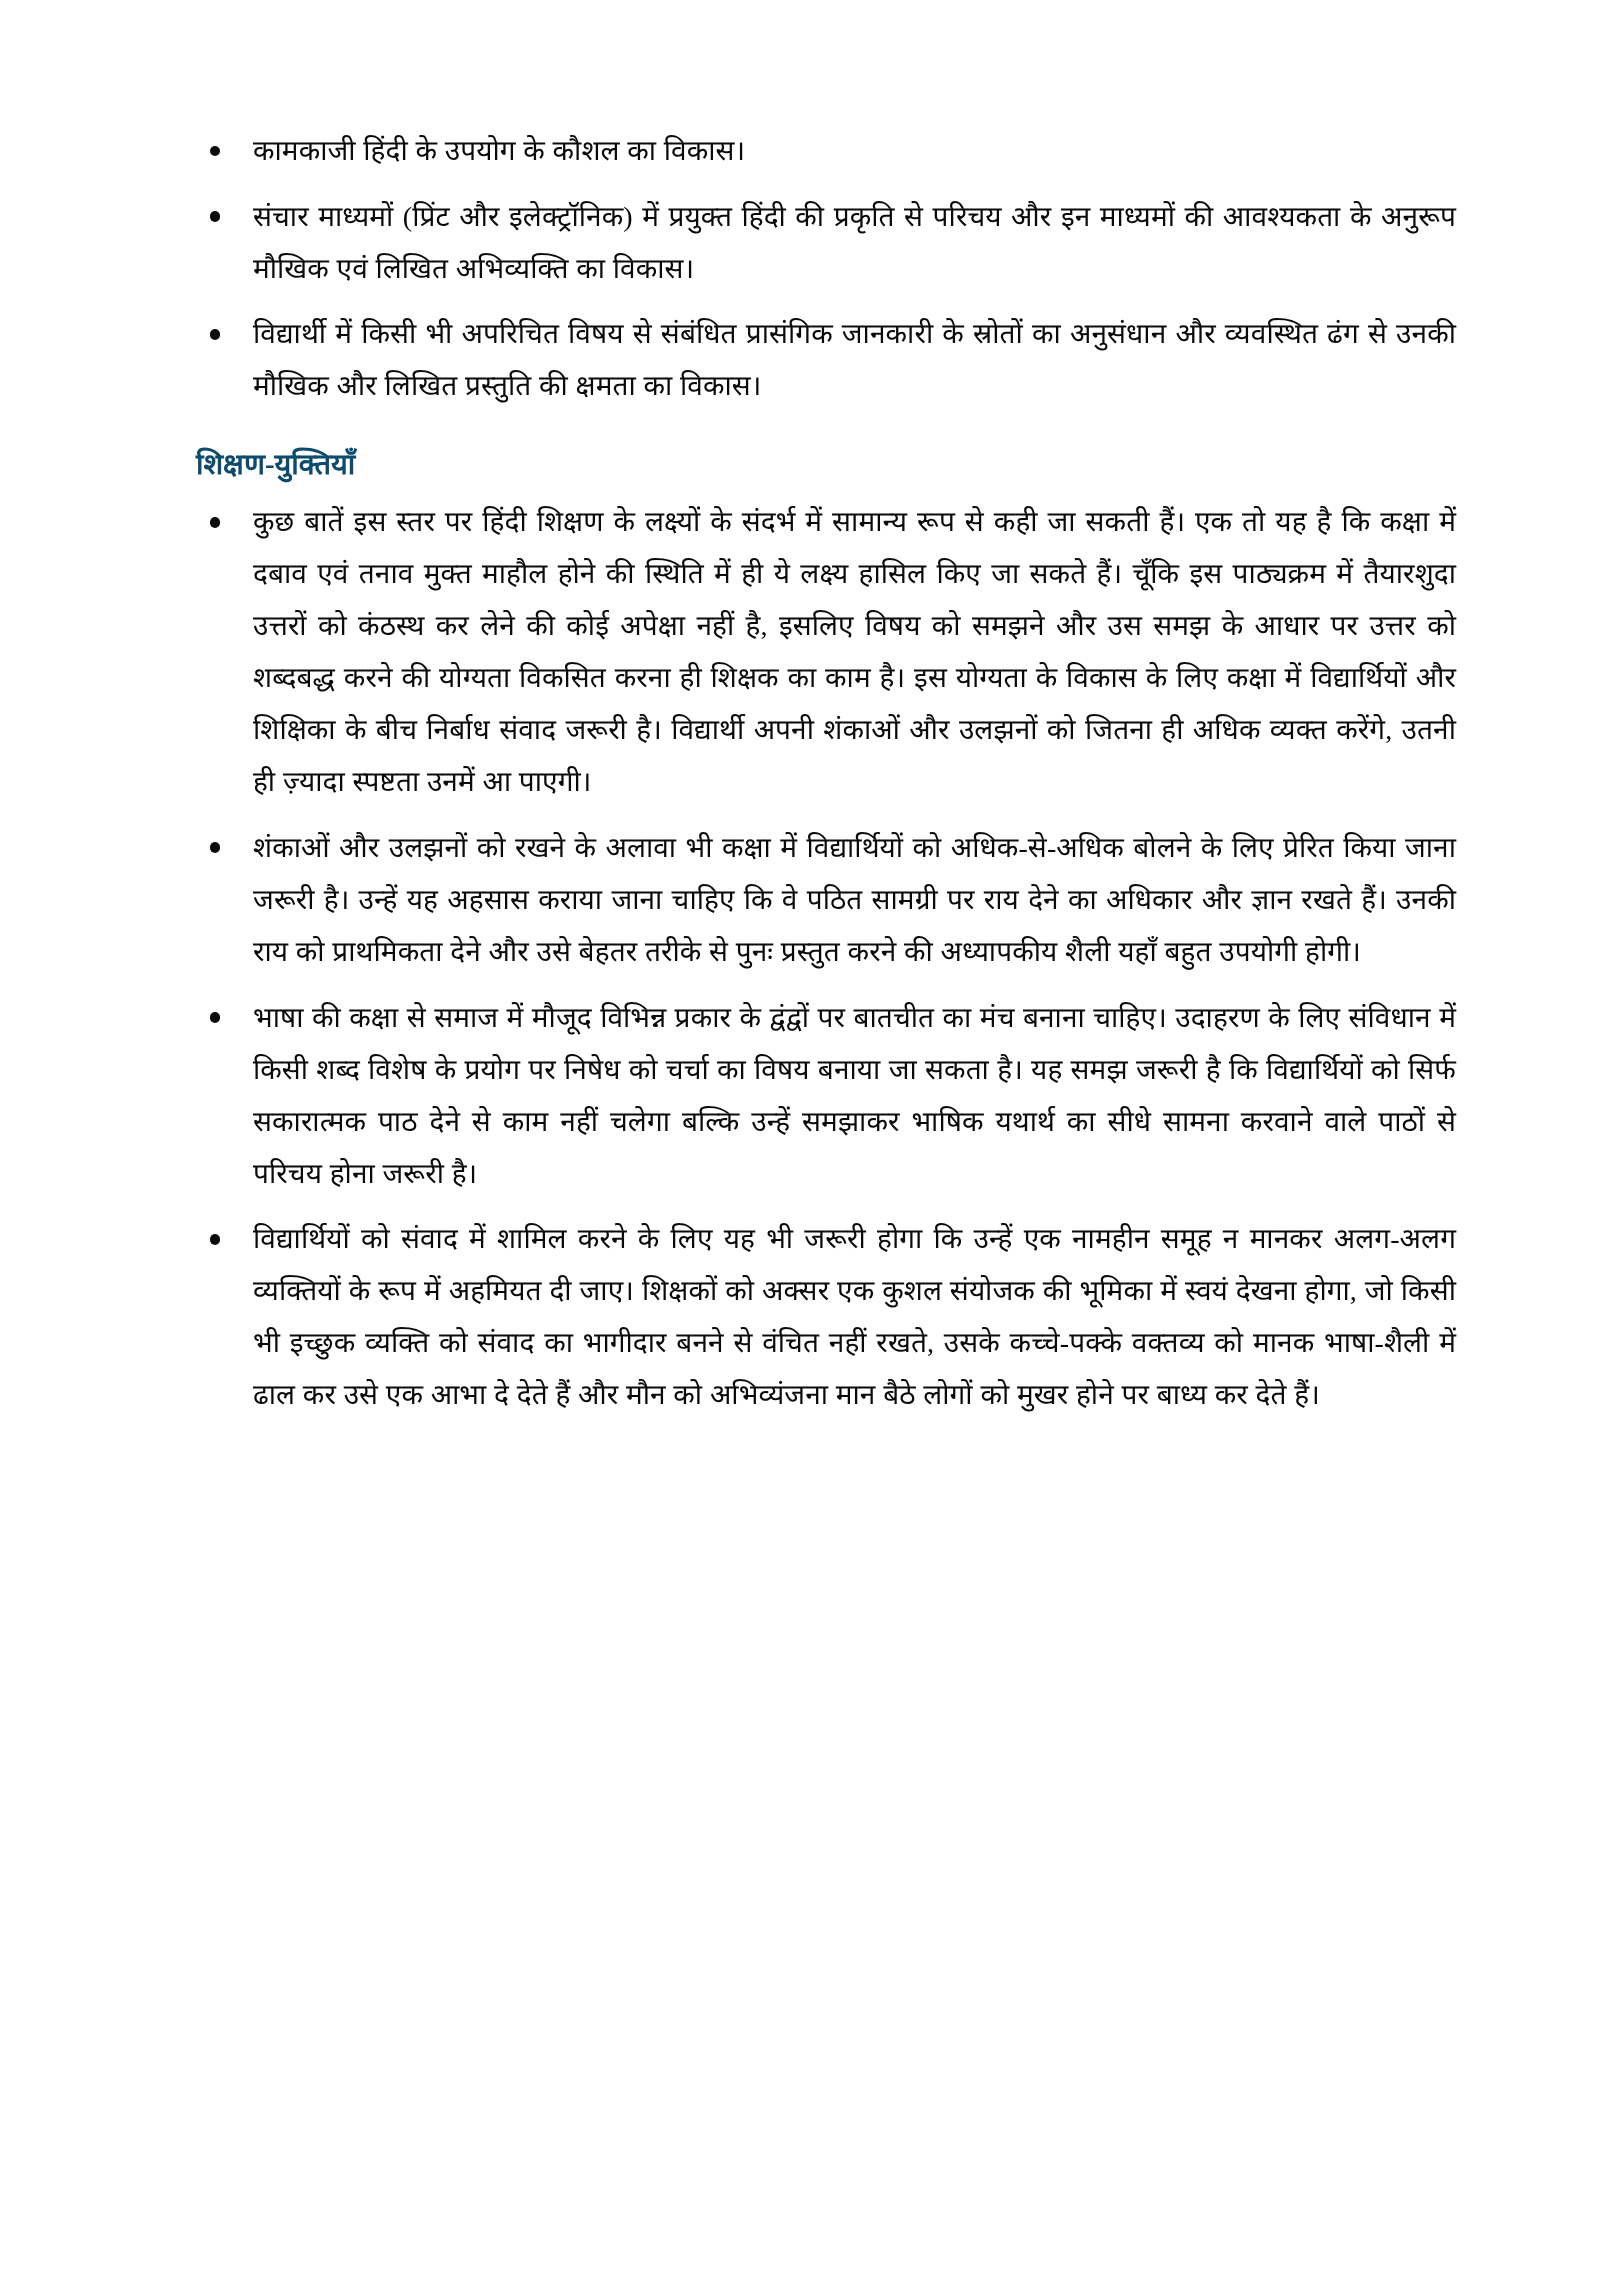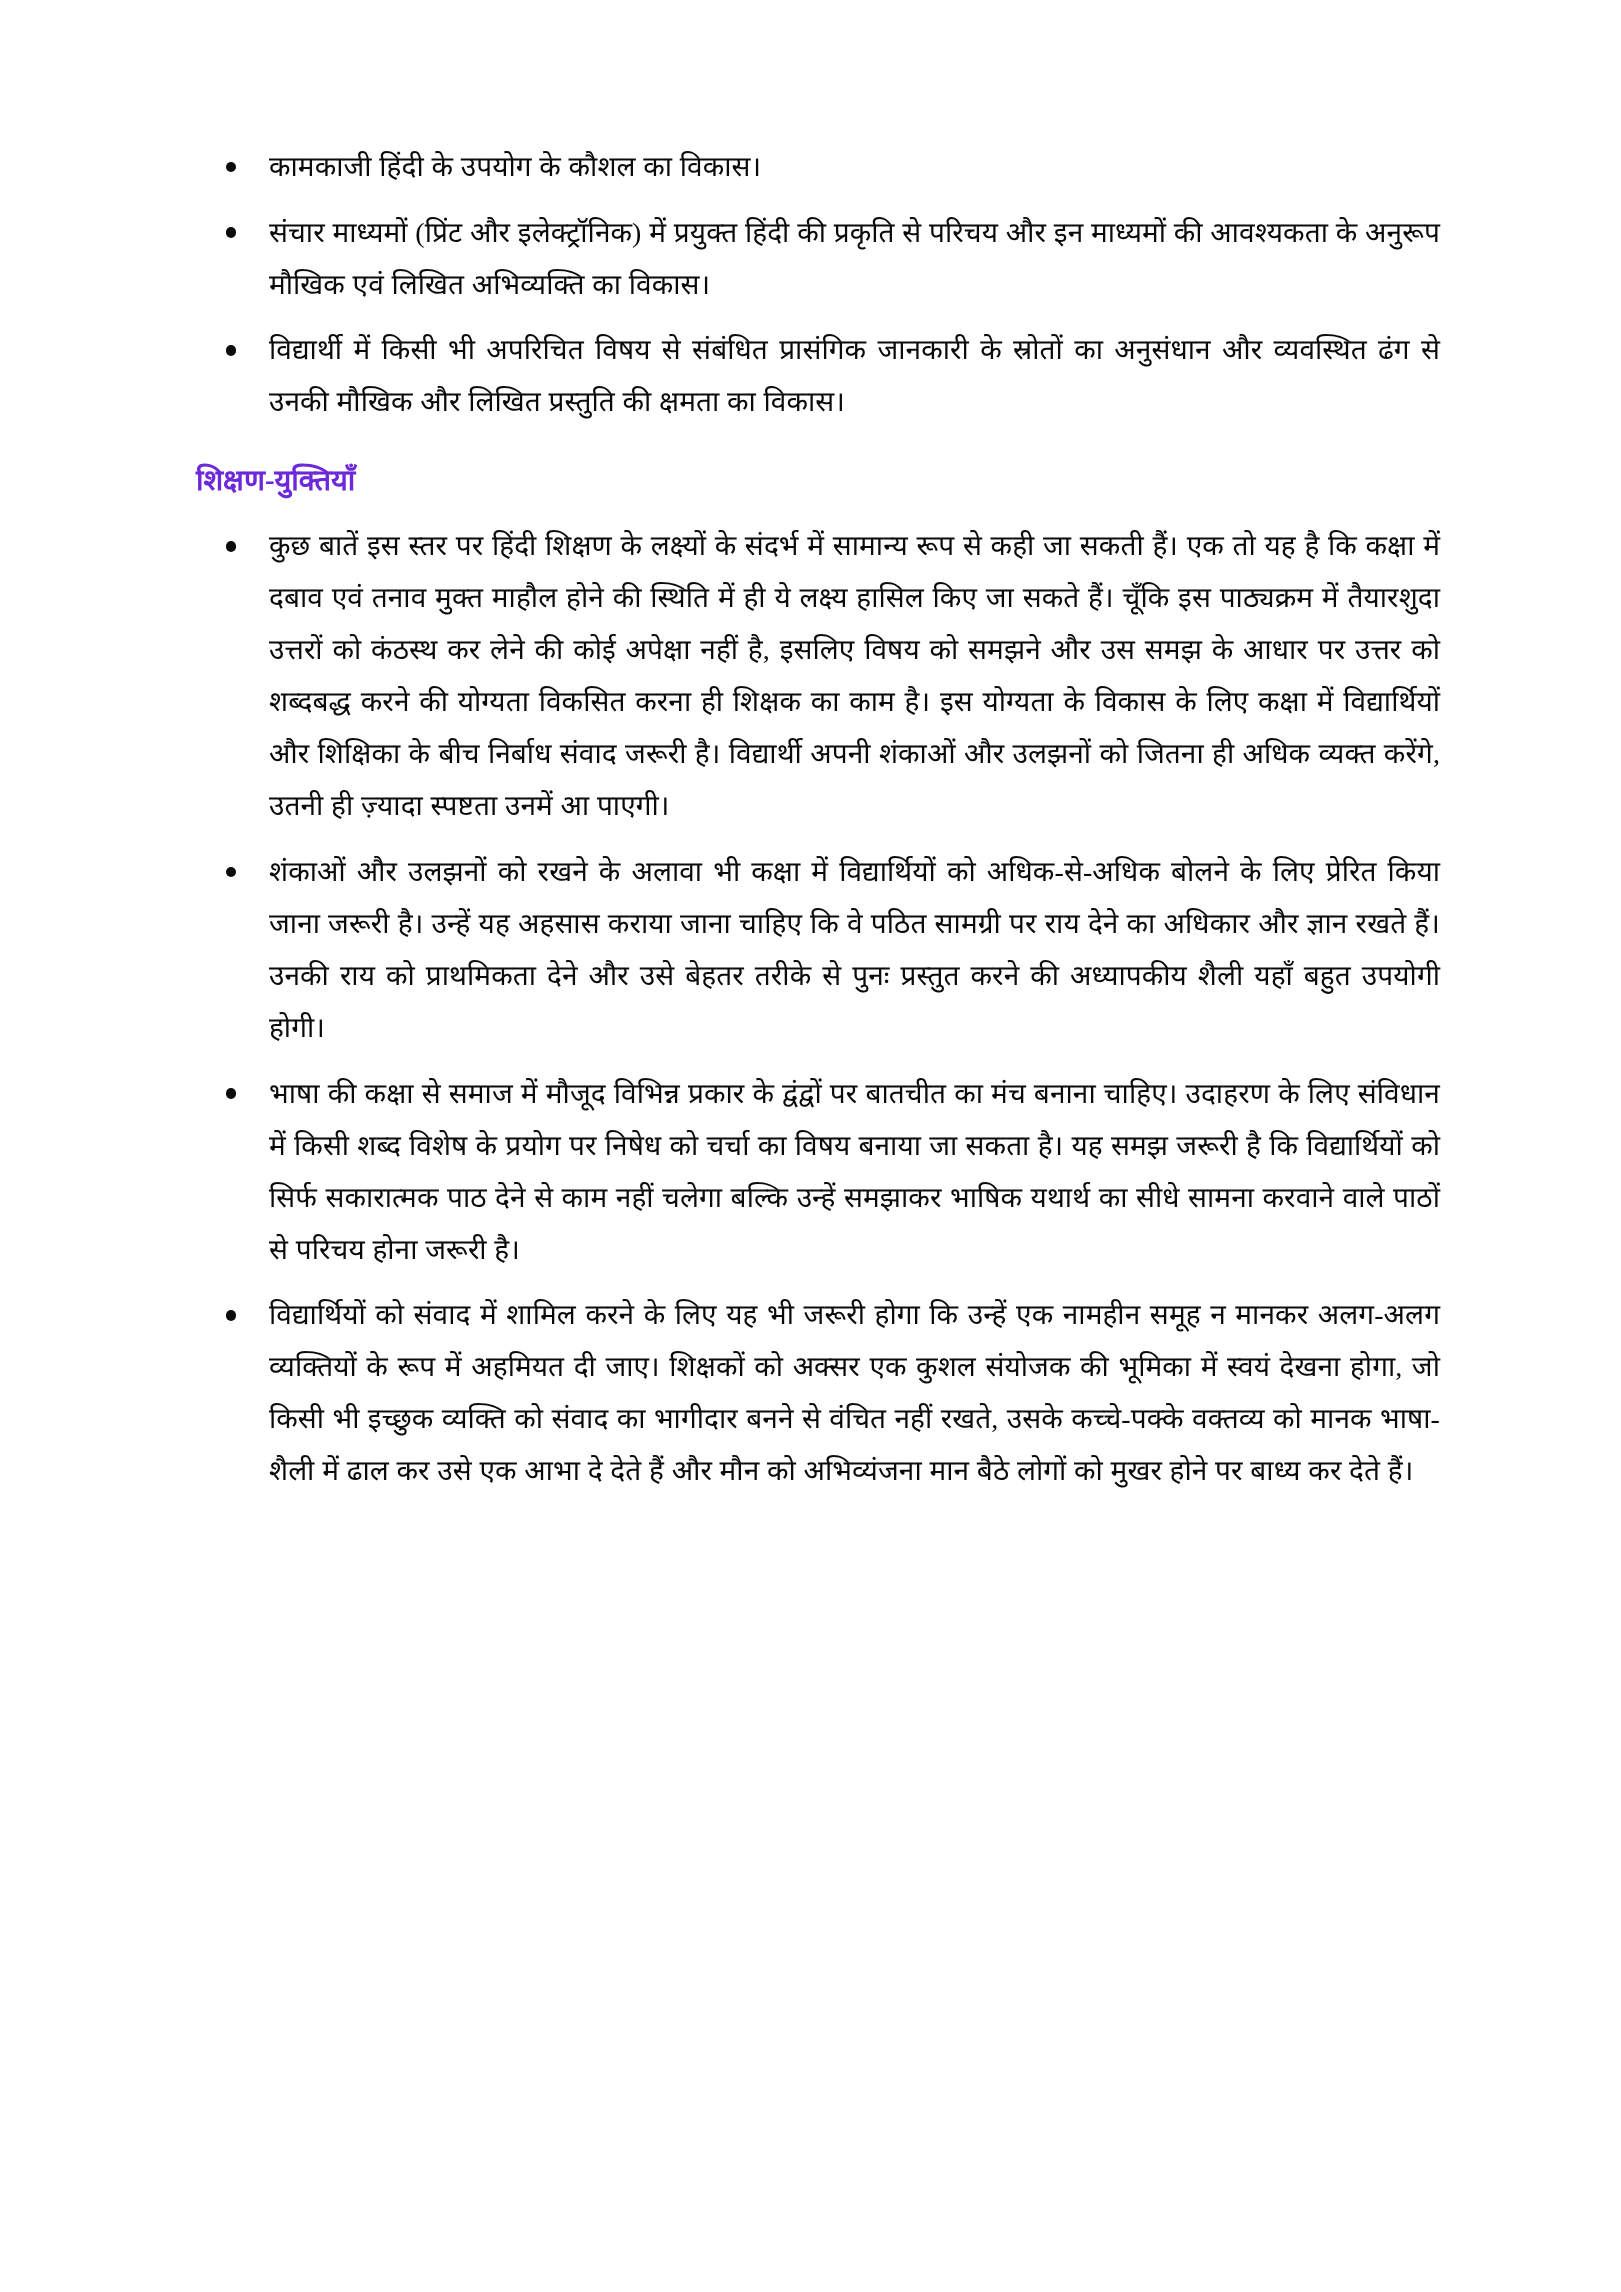--- a/index.html
+++ b/index.html
@@ -21,21 +21,21 @@
     overflow: hidden;
   }
   .content {
     position: absolute;
     left: 192px;
     top: 125px;
     width: 1264px;
   }
   ul.bullets {
     list-style: none;
-    margin: 16px;
+    margin: 0;
     padding: 0;
   }
   ul.bullets > li {
     position: relative;
     padding-left: 61px;
     margin: 0 0 13.7px 0;
   }
   ul.bullets > li::before {
     content: "";
     position: absolute;
@@ -57,21 +57,21 @@
   }
   .para.last-line-left {
     text-align-last: left;
   }
   .section-heading {
     font-size: 29px;
     line-height: 47px;
     font-weight: bold;
     margin: 29px 0 7.8px 0;
     padding-left: 3.9px;
-    color: #6d28d9;
+    color: #0c4a6e;
   }
   .block-1 { margin-bottom: 2px; }
   .block-2 { margin-top: 2px; }
 </style>
 </head>
 <body>
 
 <div class="page">
   <div class="content">
 

